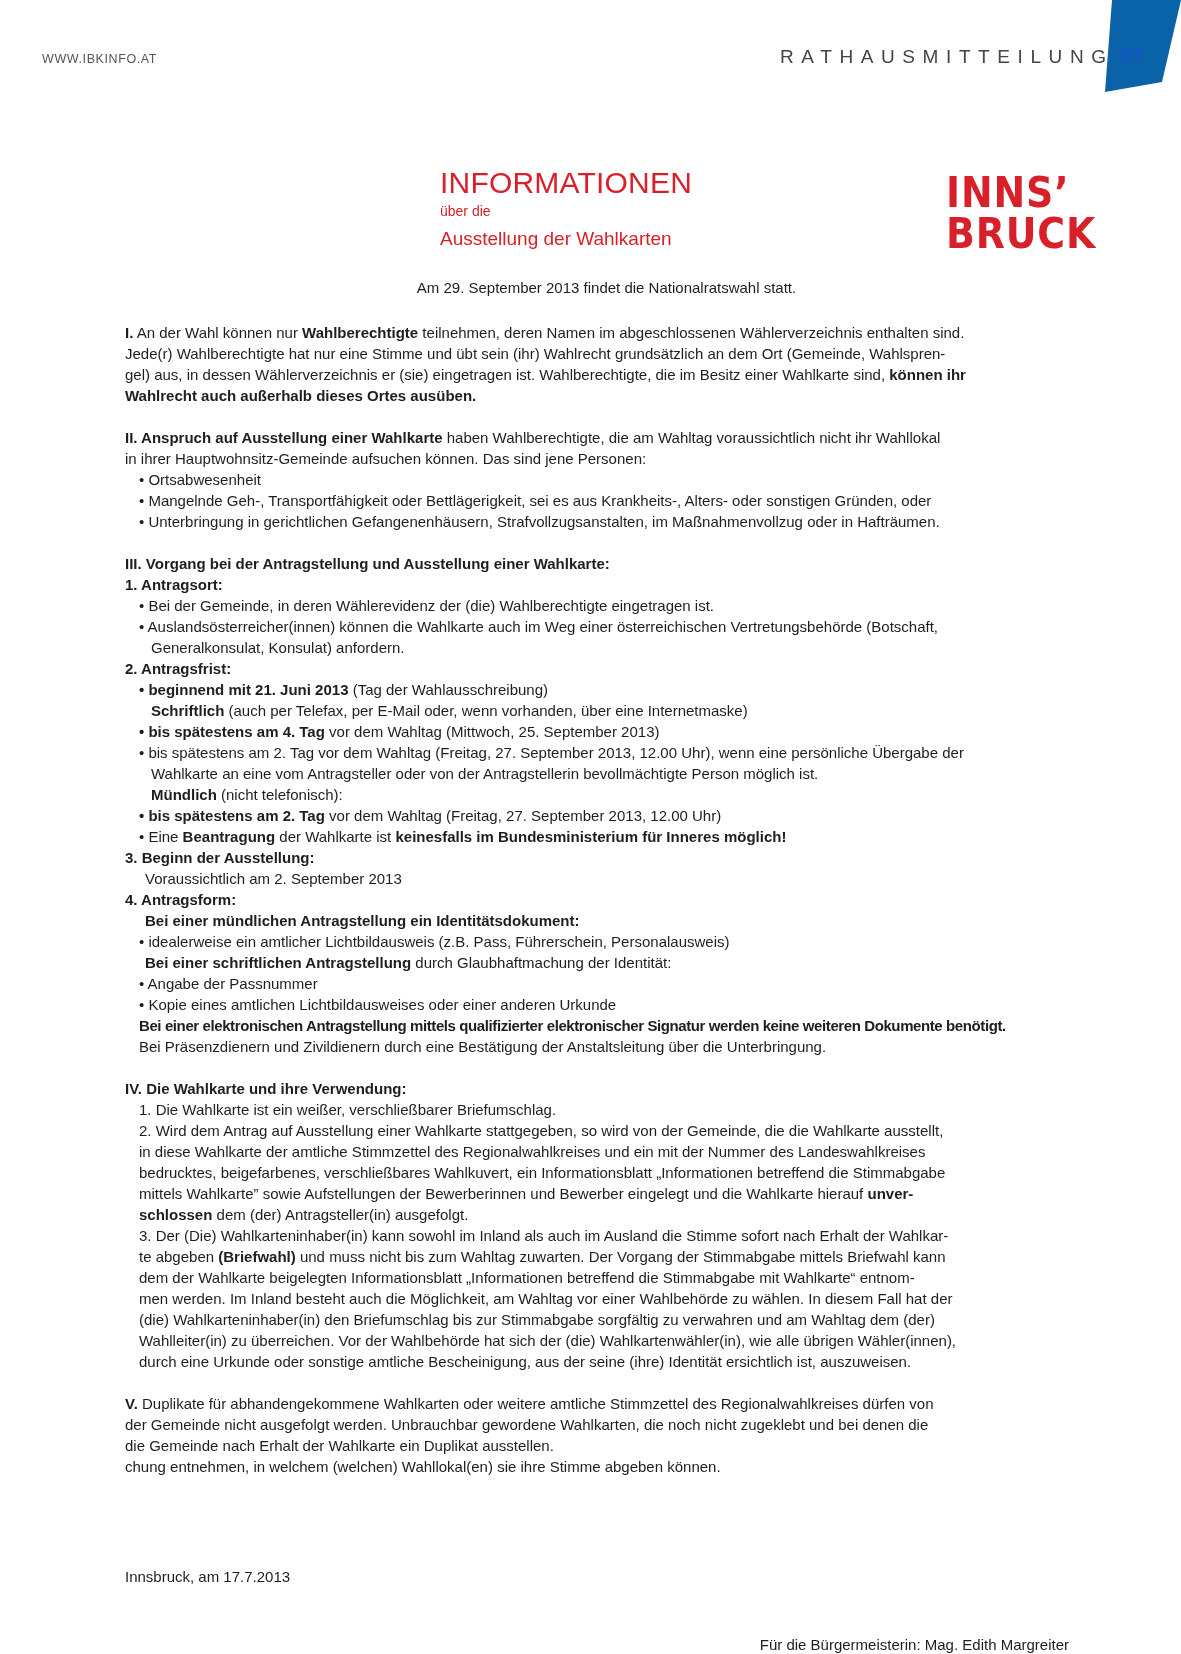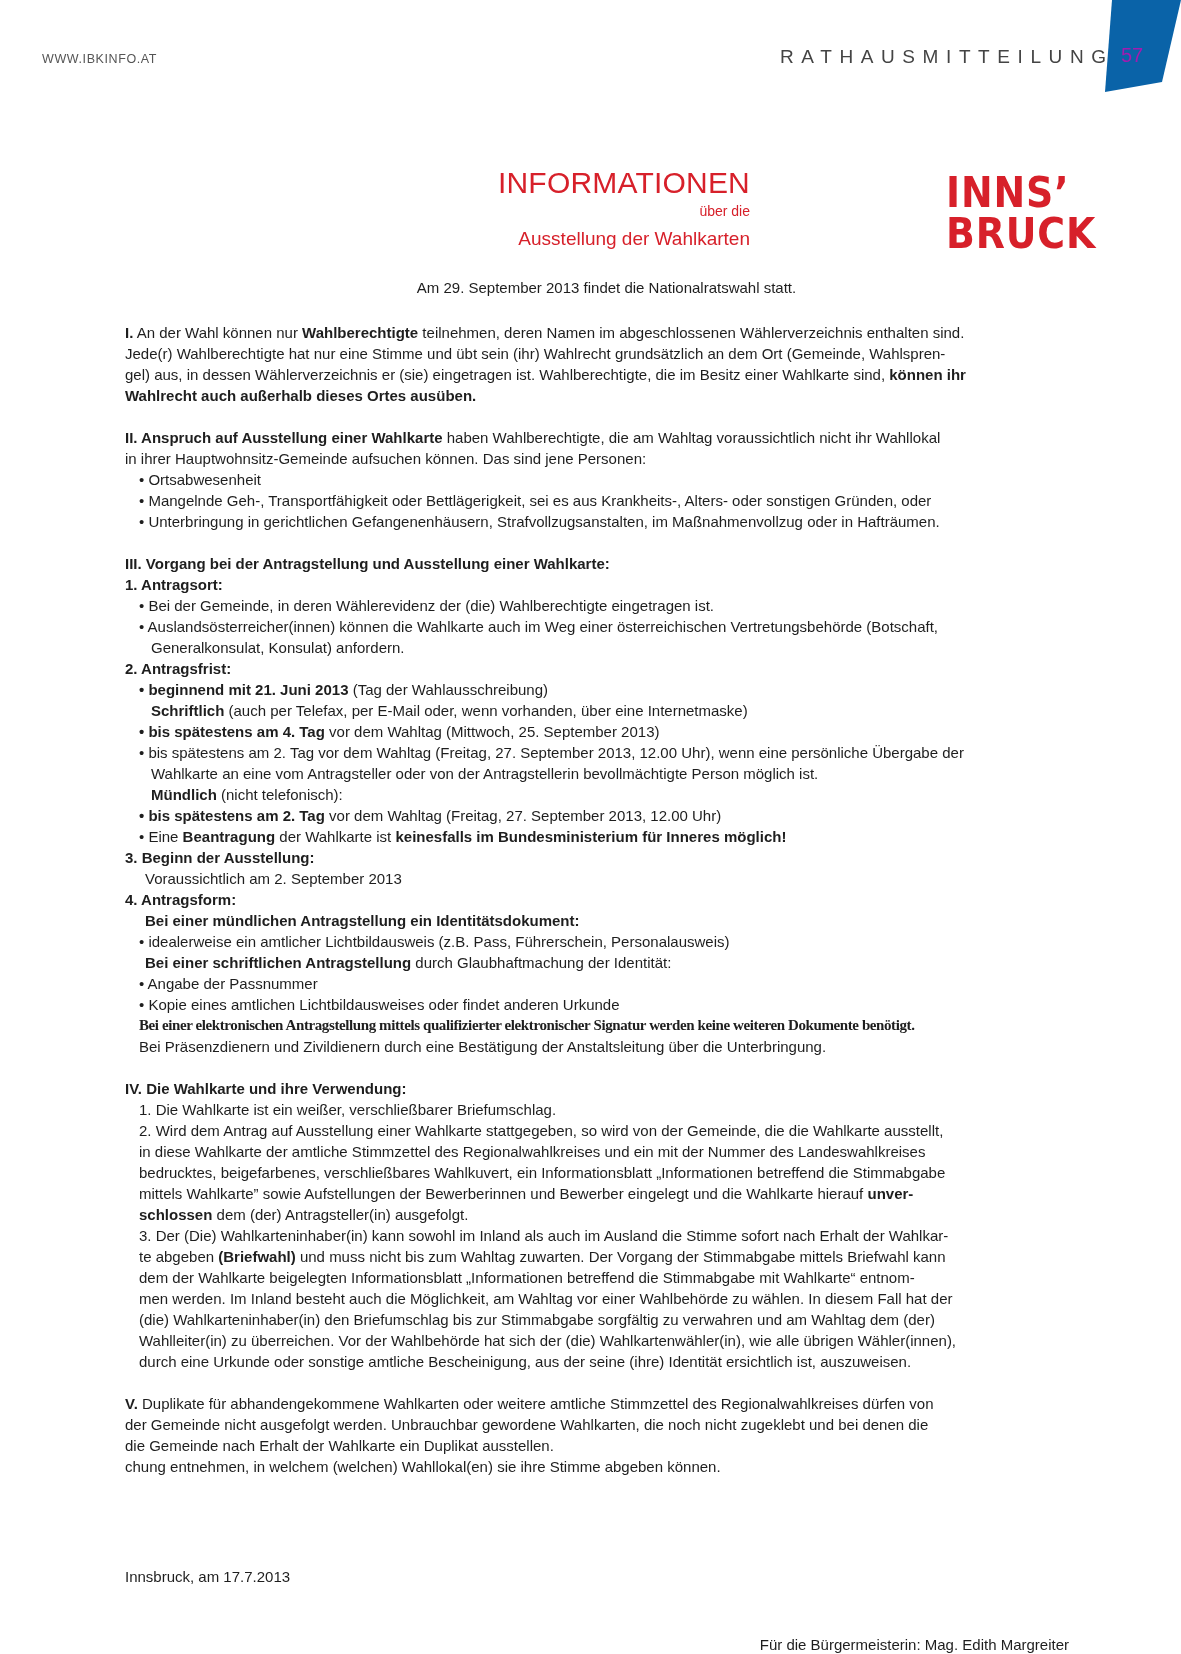--- a/index.html
+++ b/index.html
@@ -2,36 +2,36 @@
 <html><head>
 <meta charset="utf-8">
 <style>
   html, body { margin: 0; padding: 0; background: #ffffff; }
   body { width: 1181px; height: 1654px; position: relative; overflow: hidden;
          font-family: "Liberation Sans", sans-serif; color: #1e1e1e; }
   .site-url { position: absolute; left: 42px; top: 52px; font-size: 12.5px; letter-spacing: 0.6px; color: #555; }
   .section-title { position: absolute; left: 780px; top: 46px; font-size: 19px; letter-spacing: 7.6px; color: #444; }
   .page-tab { position: absolute; left: 1100px; top: 0; width: 81px; height: 92px; }
   .page-tab svg { position: absolute; left: 0; top: 0; }
-  .page-num { position: absolute; left: 1121px; top: 44px; font-size: 20px; color: #a21caf; }
-  .heading { position: absolute; left: 440px; width: 310px; text-align: right; color: #d7202a; }
+  .page-num { position: absolute; left: 1121px; top: 44px; font-size: 20px; color: #1d4ed8; }
+  .heading { position: absolute; left: 440px; width: 310px; text-align: left; color: #d7202a; }
   .h-main { top: 166px; font-size: 30px; letter-spacing: 0.2px; }
   .h-sub { top: 203px; font-size: 14px; }
   .h-sub2 { top: 228px; font-size: 19px; }
   .logo { position: absolute; left: 946px; top: 172px; color: #d7202a; font-weight: bold;
           font-size: 43px; line-height: 41px; letter-spacing: 1px; font-family: "DejaVu Sans", sans-serif; transform: scaleX(0.88); transform-origin: left top; }
   .intro { position: absolute; left: 0; width: 1181px; top: 279px; text-align: center; font-size: 15px; margin-left: 16px; }
   .body { position: absolute; left: 125px; top: 322px; width: 940px; font-size: 15px; line-height: 21px; }
   .line { white-space: nowrap; height: 21px; }
   .line.gap { height: 21px; }
   .line b { font-weight: bold; }
   .ind1 { padding-left: 14px; }
   .ind2 { padding-left: 20px; }
   .ind3 { padding-left: 26px; }
-  .cond { letter-spacing: -0.4px; font-family: Liberation Serif, serif; }
+  .cond { letter-spacing: -0.4px; }
   .footer { position: absolute; top: 1638px; font-size: 15px; }
 </style>
 </head>
 <body>
 
 <div class="site-url">WWW.IBKINFO.AT</div>
 <div class="section-title">RATHAUSMITTEILUNGEN</div>
 <div class="page-tab">
   <svg width="81" height="92" viewBox="0 0 81 92">
     <polygon points="12,0 81,0 81,0 62,82 5,92" fill="#0a63a8"></polygon>
@@ -76,21 +76,21 @@
     <div class="line ind3"><b>Mündlich</b><span> (nicht telefonisch):</span></div>
     <div class="line ind1"><b>• bis spätestens am 2. Tag</b><span> vor dem Wahltag (Freitag, 27. September 2013, 12.00 Uhr)</span></div>
     <div class="line ind1"><span>• Eine </span><b>Beantragung</b><span> der Wahlkarte ist </span><b>keinesfalls im Bundesministerium für Inneres möglich!</b></div>
     <div class="line "><b>3. Beginn der Ausstellung:</b></div>
     <div class="line ind2"><span>Voraussichtlich am 2. September 2013</span></div>
     <div class="line "><b>4. Antragsform:</b></div>
     <div class="line ind2"><b>Bei einer mündlichen Antragstellung ein Identitätsdokument:</b></div>
     <div class="line ind1"><span>• idealerweise ein amtlicher Lichtbildausweis (z.B. Pass, Führerschein, Personalausweis)</span></div>
     <div class="line ind2"><b>Bei einer schriftlichen Antragstellung</b><span> durch Glaubhaftmachung der Identität:</span></div>
     <div class="line ind1"><span>• Angabe der Passnummer</span></div>
-    <div class="line ind1"><span>• Kopie eines amtlichen Lichtbildausweises oder findet anderen Urkunde</span></div>
+    <div class="line ind1"><span>• Kopie eines amtlichen Lichtbildausweises oder einer anderen Urkunde</span></div>
     <div class="line ind1 cond"><b>Bei einer elektronischen Antragstellung mittels qualifizierter elektronischer Signatur werden keine weiteren Dokumente benötigt.</b></div>
     <div class="line ind1"><span>Bei Präsenzdienern und Zivildienern durch eine Bestätigung der Anstaltsleitung über die Unterbringung.</span></div>
     <div class="line gap"></div>
     <div class="line "><b>IV. Die Wahlkarte und ihre Verwendung:</b></div>
     <div class="line ind1"><span>1. Die Wahlkarte ist ein weißer, verschließbarer Briefumschlag.</span></div>
     <div class="line ind1"><span>2. Wird dem Antrag auf Ausstellung einer Wahlkarte stattgegeben, so wird von der Gemeinde, die die Wahlkarte ausstellt,</span></div>
     <div class="line ind1"><span>in diese Wahlkarte der amtliche Stimmzettel des Regionalwahlkreises und ein mit der Nummer des Landeswahlkreises</span></div>
     <div class="line ind1"><span>bedrucktes, beigefarbenes, verschließbares Wahlkuvert, ein Informationsblatt „Informationen betreffend die Stimmabgabe</span></div>
     <div class="line ind1"><span>mittels Wahlkarte” sowie Aufstellungen der Bewerberinnen und Bewerber eingelegt und die Wahlkarte hierauf </span><b>unver-</b></div>
     <div class="line ind1"><b>schlossen</b><span> dem (der) Antragsteller(in) ausgefolgt.</span></div>

